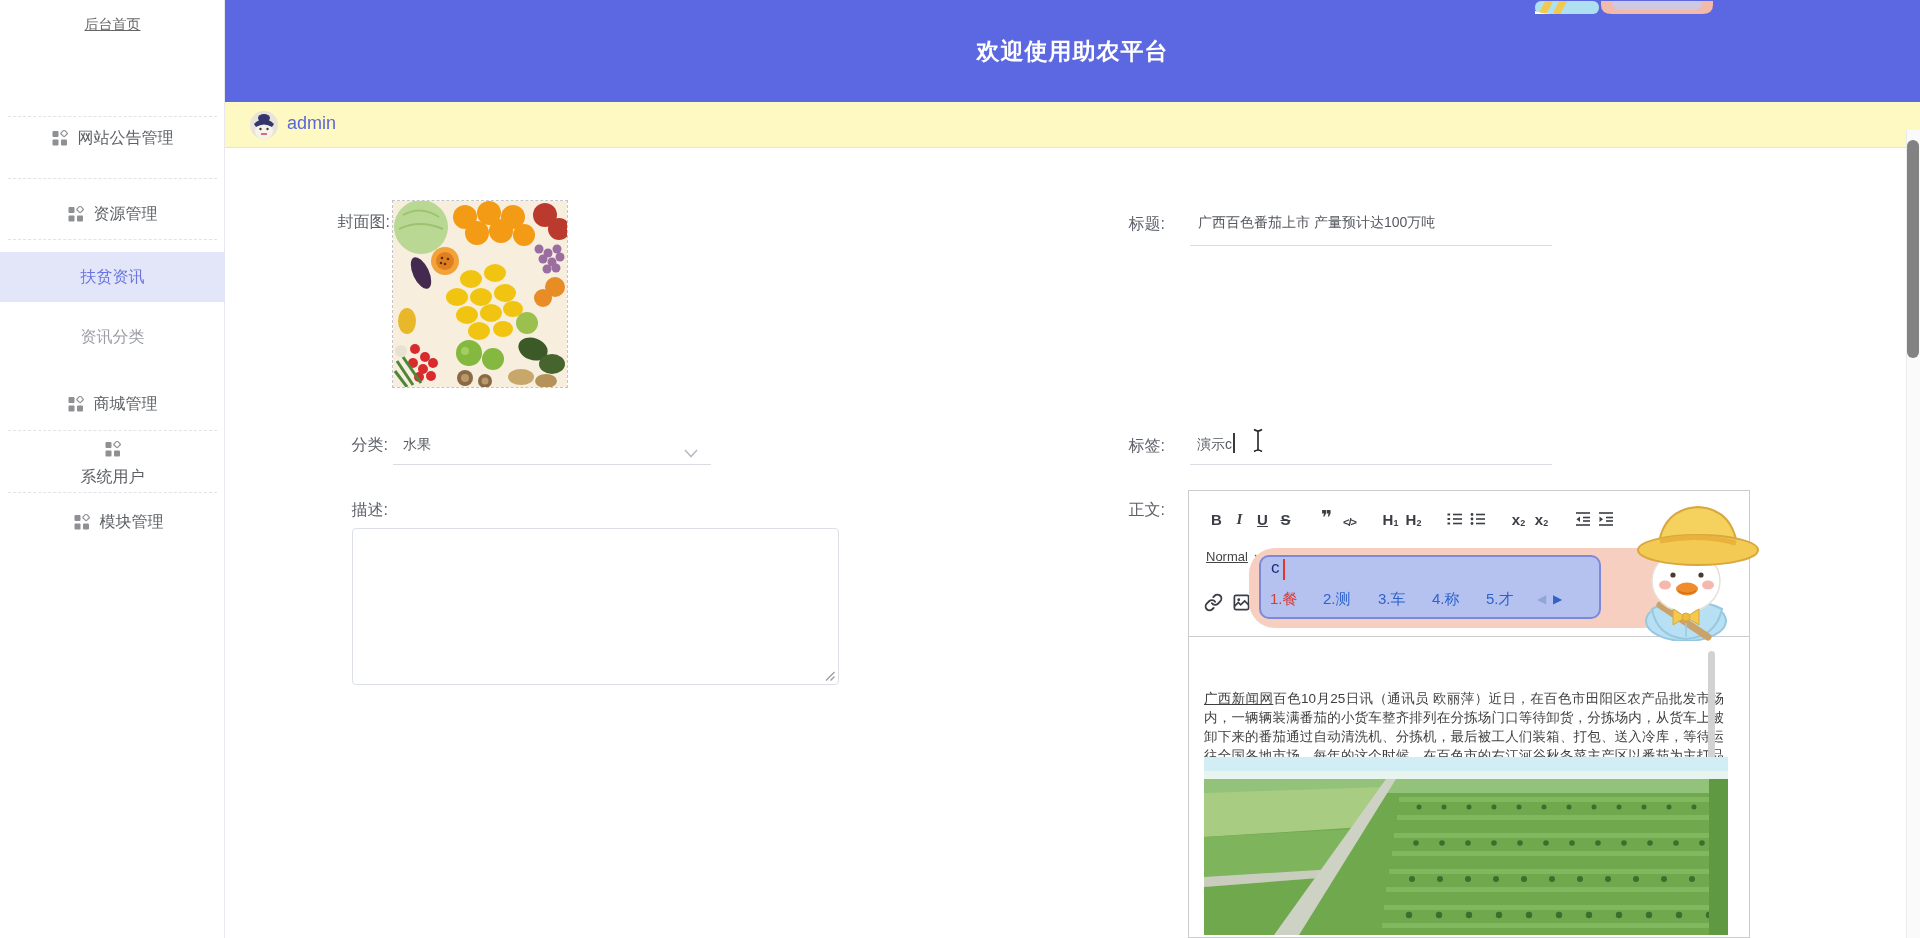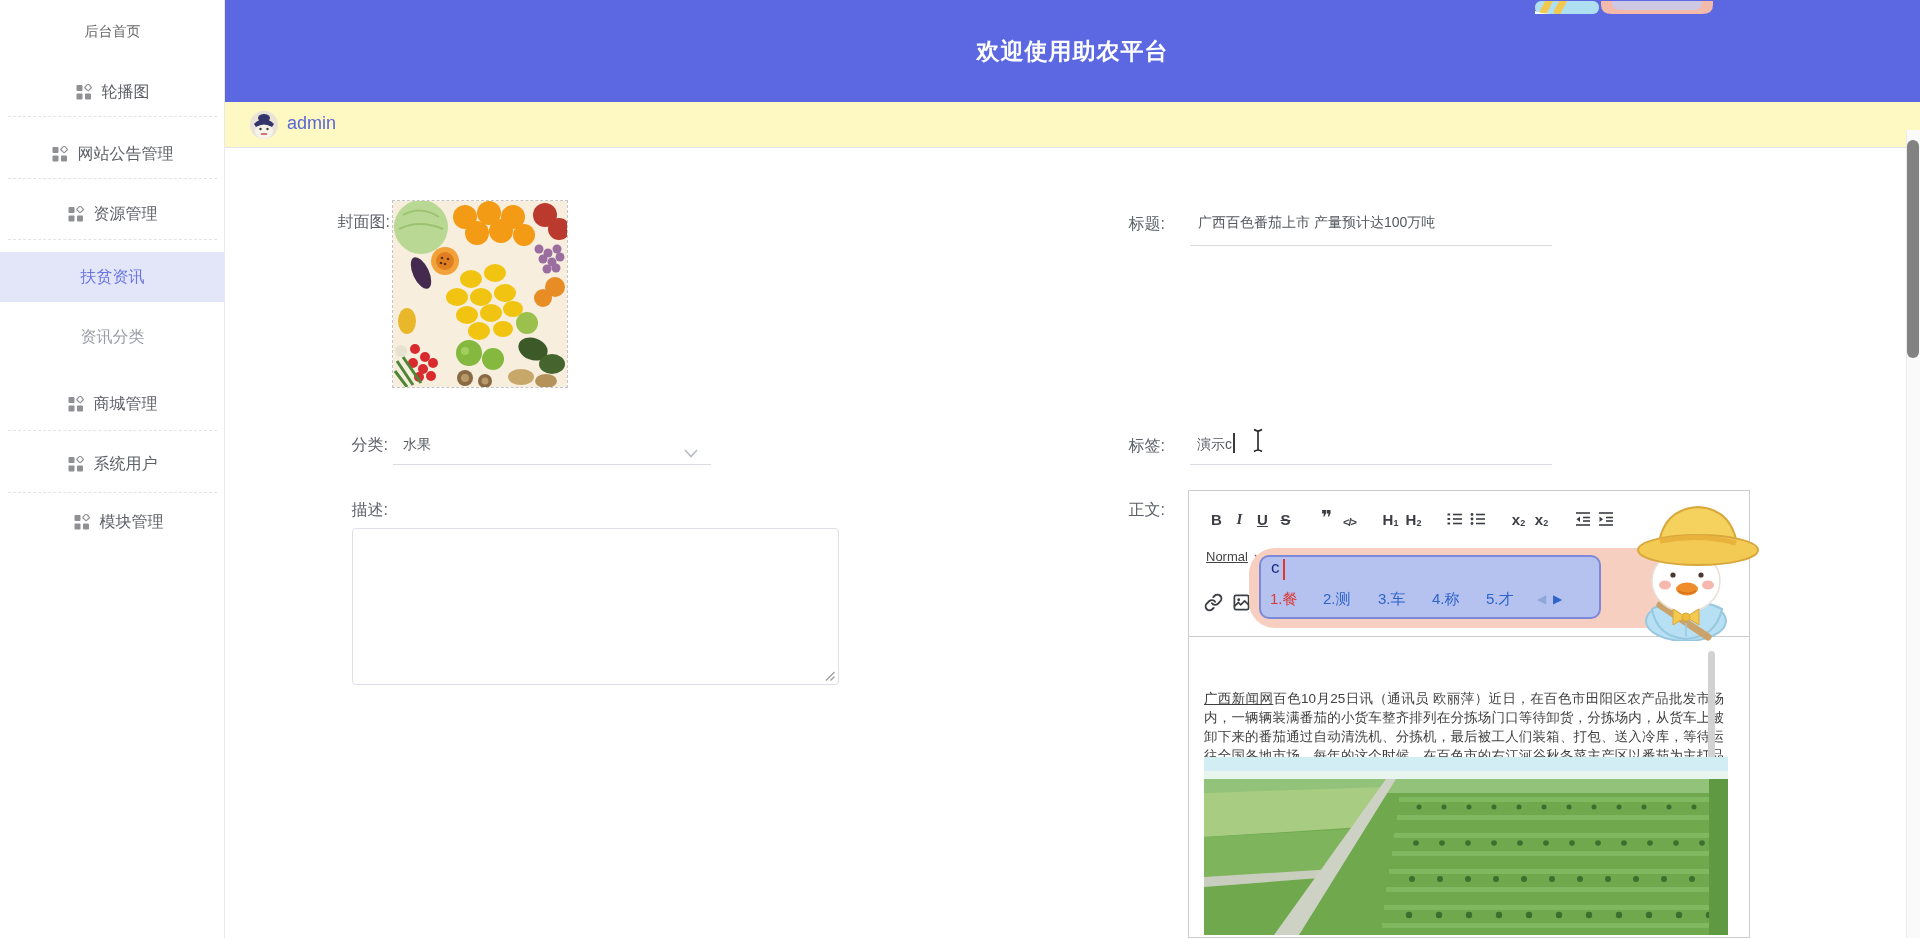--- a/index.html
+++ b/index.html
@@ -90,40 +90,27 @@
   .ime-arrow { position:absolute; top:592px; font-size:12px; z-index:62; cursor:pointer;
                font-family:"DejaVu Sans",sans-serif; }
   .duck { position:absolute; left:1612px; top:497px; width:148px; height:144px; z-index:63; }
 </style>
 </head>
 <body>
 
 <div class="page">
 
   <div class="sidebar">
-    <div class="side-item small" style="top:14px;height:36px;">
+    <div class="side-item small" style="top:7px;height:36px;text-decoration:underline;">
       <span>后台首页</span>
     </div>
 
-    <div class="side-item" style="top:74px;height:36px;">
-      <span class="gicon">
-        <svg viewBox="0 0 16 16" width="16" height="16">
-            <g fill="#8e9094">
-              <rect x="0.5" y="1" width="6" height="6" rx="1"></rect>
-              <rect x="0.5" y="9.5" width="6" height="6" rx="1"></rect>
-              <rect x="9" y="9.5" width="6" height="6" rx="1"></rect>
-            </g>
-            <rect x="9.6" y="0.9" width="5" height="5" rx="0.8" fill="none" stroke="#8e9094" stroke-width="1.2" transform="rotate(45 12.1 3.4)"></rect>
-          </svg>
-      </span>
-      <span>轮播图</span>
-    </div>
     <div class="side-div" style="top:116px;"></div>
 
-    <div class="side-item" style="top:136px;height:36px;">
+    <div class="side-item" style="top:120px;height:36px;">
       <span class="gicon">
         <svg viewBox="0 0 16 16" width="16" height="16">
             <g fill="#8e9094">
               <rect x="0.5" y="1" width="6" height="6" rx="1"></rect>
               <rect x="0.5" y="9.5" width="6" height="6" rx="1"></rect>
               <rect x="9" y="9.5" width="6" height="6" rx="1"></rect>
             </g>
             <rect x="9.6" y="0.9" width="5" height="5" rx="0.8" fill="none" stroke="#8e9094" stroke-width="1.2" transform="rotate(45 12.1 3.4)"></rect>
           </svg>
       </span>
@@ -162,21 +149,21 @@
               <rect x="0.5" y="9.5" width="6" height="6" rx="1"></rect>
               <rect x="9" y="9.5" width="6" height="6" rx="1"></rect>
             </g>
             <rect x="9.6" y="0.9" width="5" height="5" rx="0.8" fill="none" stroke="#8e9094" stroke-width="1.2" transform="rotate(45 12.1 3.4)"></rect>
           </svg>
       </span>
       <span>商城管理</span>
     </div>
     <div class="side-div" style="top:430px;"></div>
 
-    <div class="side-item" style="top:446px;height:36px;">
+    <div class="side-item" style="top:446px;height:36px;flex-direction:column;">
       <span class="gicon">
         <svg viewBox="0 0 16 16" width="16" height="16">
             <g fill="#8e9094">
               <rect x="0.5" y="1" width="6" height="6" rx="1"></rect>
               <rect x="0.5" y="9.5" width="6" height="6" rx="1"></rect>
               <rect x="9" y="9.5" width="6" height="6" rx="1"></rect>
             </g>
             <rect x="9.6" y="0.9" width="5" height="5" rx="0.8" fill="none" stroke="#8e9094" stroke-width="1.2" transform="rotate(45 12.1 3.4)"></rect>
           </svg>
       </span>

